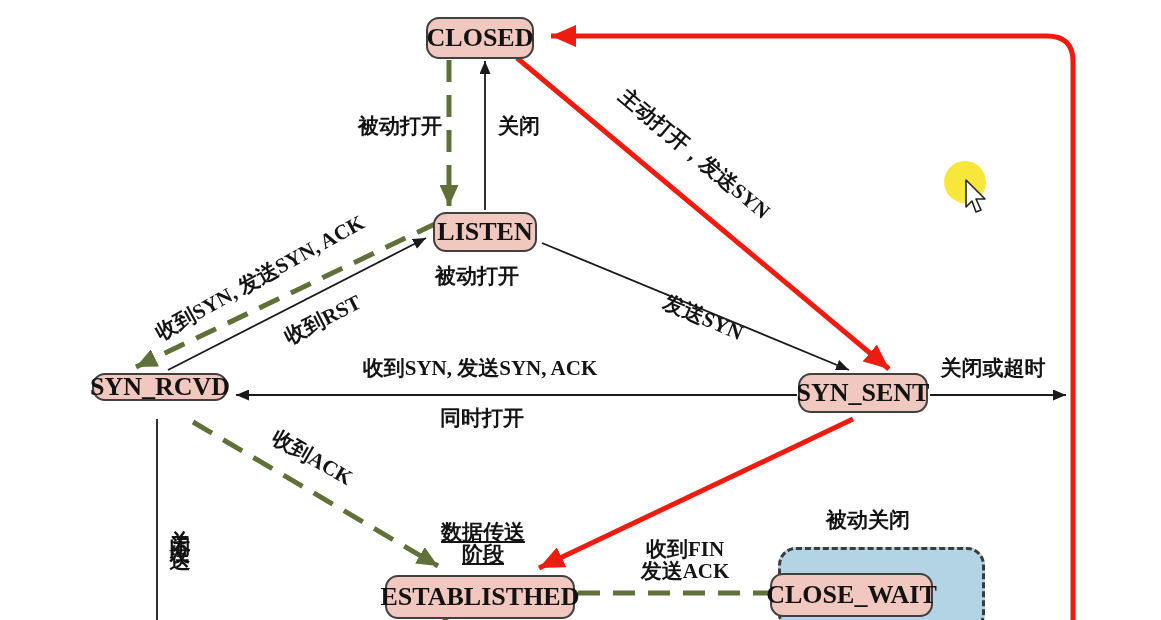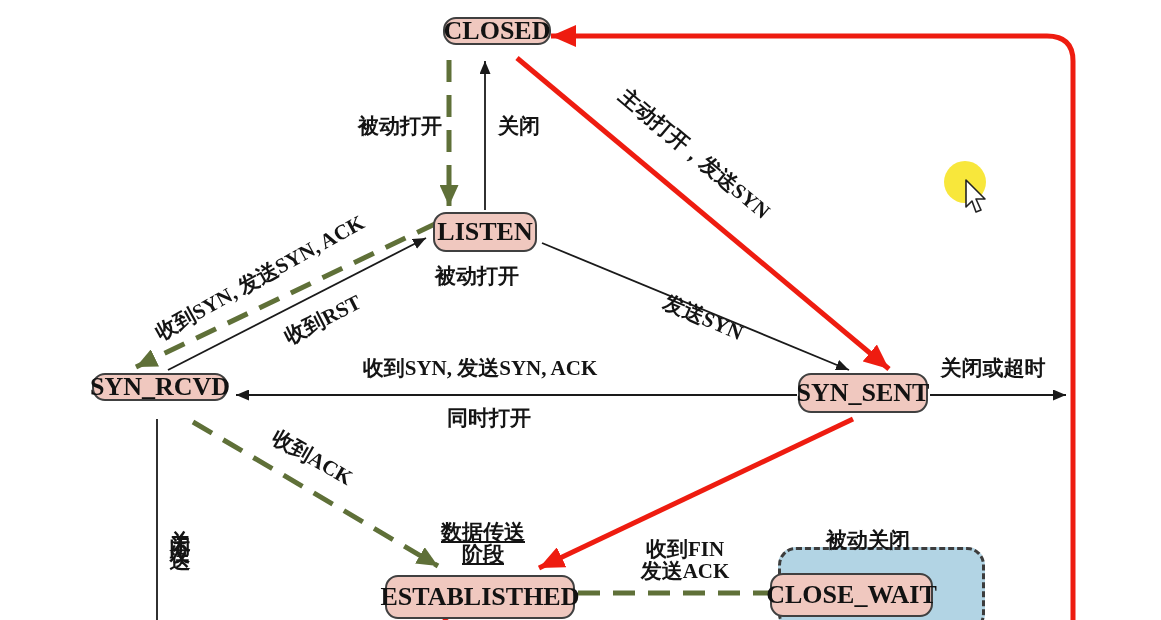--- a/index.html
+++ b/index.html
@@ -67,50 +67,50 @@
     <path d="M578,593 L794,593" fill="none" stroke="#5f7038" stroke-width="5" stroke-dasharray="22 13" marker-end="url(#mk-green)"></path>
 
     <path d="M485,210 L485,61" fill="none" stroke="#1a1a1a" stroke-width="1.8" marker-end="url(#mk-black)"></path>
     <path d="M168,370 L426,238" fill="none" stroke="#1a1a1a" stroke-width="1.8" marker-end="url(#mk-black)"></path>
     <path d="M542,243 L849,370" fill="none" stroke="#1a1a1a" stroke-width="1.8" marker-end="url(#mk-black)"></path>
     <path d="M797,395 L236,395" fill="none" stroke="#1a1a1a" stroke-width="1.8" marker-end="url(#mk-black)"></path>
     <path d="M930,395 L1066,395" fill="none" stroke="#1a1a1a" stroke-width="1.8" marker-end="url(#mk-black)"></path>
     <path d="M157,419 L157,620" fill="none" stroke="#1a1a1a" stroke-width="1.8"></path>
   </svg>
 
-  <div class="node" style="left:443px;top:17px;width:108px;height:28px;">CLOSED</div>
+  <div class="node" style="left:426px;top:17px;width:108px;height:42px;">CLOSED</div>
   <div class="node" style="left:433px;top:212px;width:104px;height:40px;">LISTEN</div>
   <div class="node" style="left:92px;top:373px;width:136px;height:28px;">SYN_RCVD</div>
   <div class="node" style="left:798px;top:373px;width:130px;height:40px;">SYN_SENT</div>
   <div class="node" style="left:385px;top:575px;width:190px;height:44px;">ESTABLISTHED</div>
   <div class="node" style="left:770px;top:573px;width:163px;height:44px;">CLOSE_WAIT</div>
 
   <div class="lbl" style="left:400px;top:127px;transform:translate(-50%,-50%);">被动打开</div>
   <div class="lbl" style="left:519px;top:127px;transform:translate(-50%,-50%);">关闭</div>
   <div class="lbl" style="left:694px;top:154px;transform:translate(-50%,-50%) rotate(40deg);">主动打开，发送SYN</div>
   <div class="lbl" style="left:477px;top:277px;transform:translate(-50%,-50%);">被动打开</div>
   <div class="lbl" style="left:703px;top:318px;transform:translate(-50%,-50%) rotate(23deg);">发送SYN</div>
   <div class="lbl" style="left:260px;top:278px;transform:translate(-50%,-50%) rotate(-29deg);">收到SYN, 发送SYN, ACK</div>
   <div class="lbl" style="left:323px;top:320px;transform:translate(-50%,-50%) rotate(-27deg);">收到RST</div>
   <div class="lbl" style="left:480px;top:369px;transform:translate(-50%,-50%);">收到SYN, 发送SYN, ACK</div>
-  <div class="lbl" style="left:482px;top:419px;transform:translate(-50%,-50%);margin-left:7px;">同时打开</div>
+  <div class="lbl" style="left:482px;top:419px;transform:translate(-50%,-50%);">同时打开</div>
   <div class="lbl" style="left:993px;top:369px;transform:translate(-50%,-50%);">关闭或超时</div>
   <div class="lbl" style="left:312px;top:458px;transform:translate(-50%,-50%) rotate(30deg);">收到ACK</div>
 
   <div class="lbl2" style="left:483px;top:543px;transform:translate(-50%,-50%);text-decoration:underline;">
     <span>数据传送</span><br>
     <span>阶段</span>
   </div>
 
   <div class="lbl2" style="left:685px;top:560px;transform:translate(-50%,-50%);">
     <span>收到FIN</span><br>
     <span>发送ACK</span>
   </div>
 
-  <div class="lbl" style="left:868px;top:521px;transform:translate(-50%,-50%);margin-top:20px;">被动关闭</div>
+  <div class="lbl" style="left:868px;top:521px;transform:translate(-50%,-50%);">被动关闭</div>
 
   <div class="vlbl" style="left:167px;top:512px;height:110px;">关闭发送</div>
 
   <div class="cursor-halo" style="left:944px;top:161px;"></div>
   <svg class="cursor-svg" style="left:940px;top:155px;" width="60" height="70" viewBox="0 0 60 70">
     <polygon points="26,25 26,52 32,46 36,57 41,55 36,44 45,44" fill="#ffffff" stroke="#222222" stroke-width="1.6" stroke-linejoin="round"></polygon>
   </svg>
 
 </div>
 

